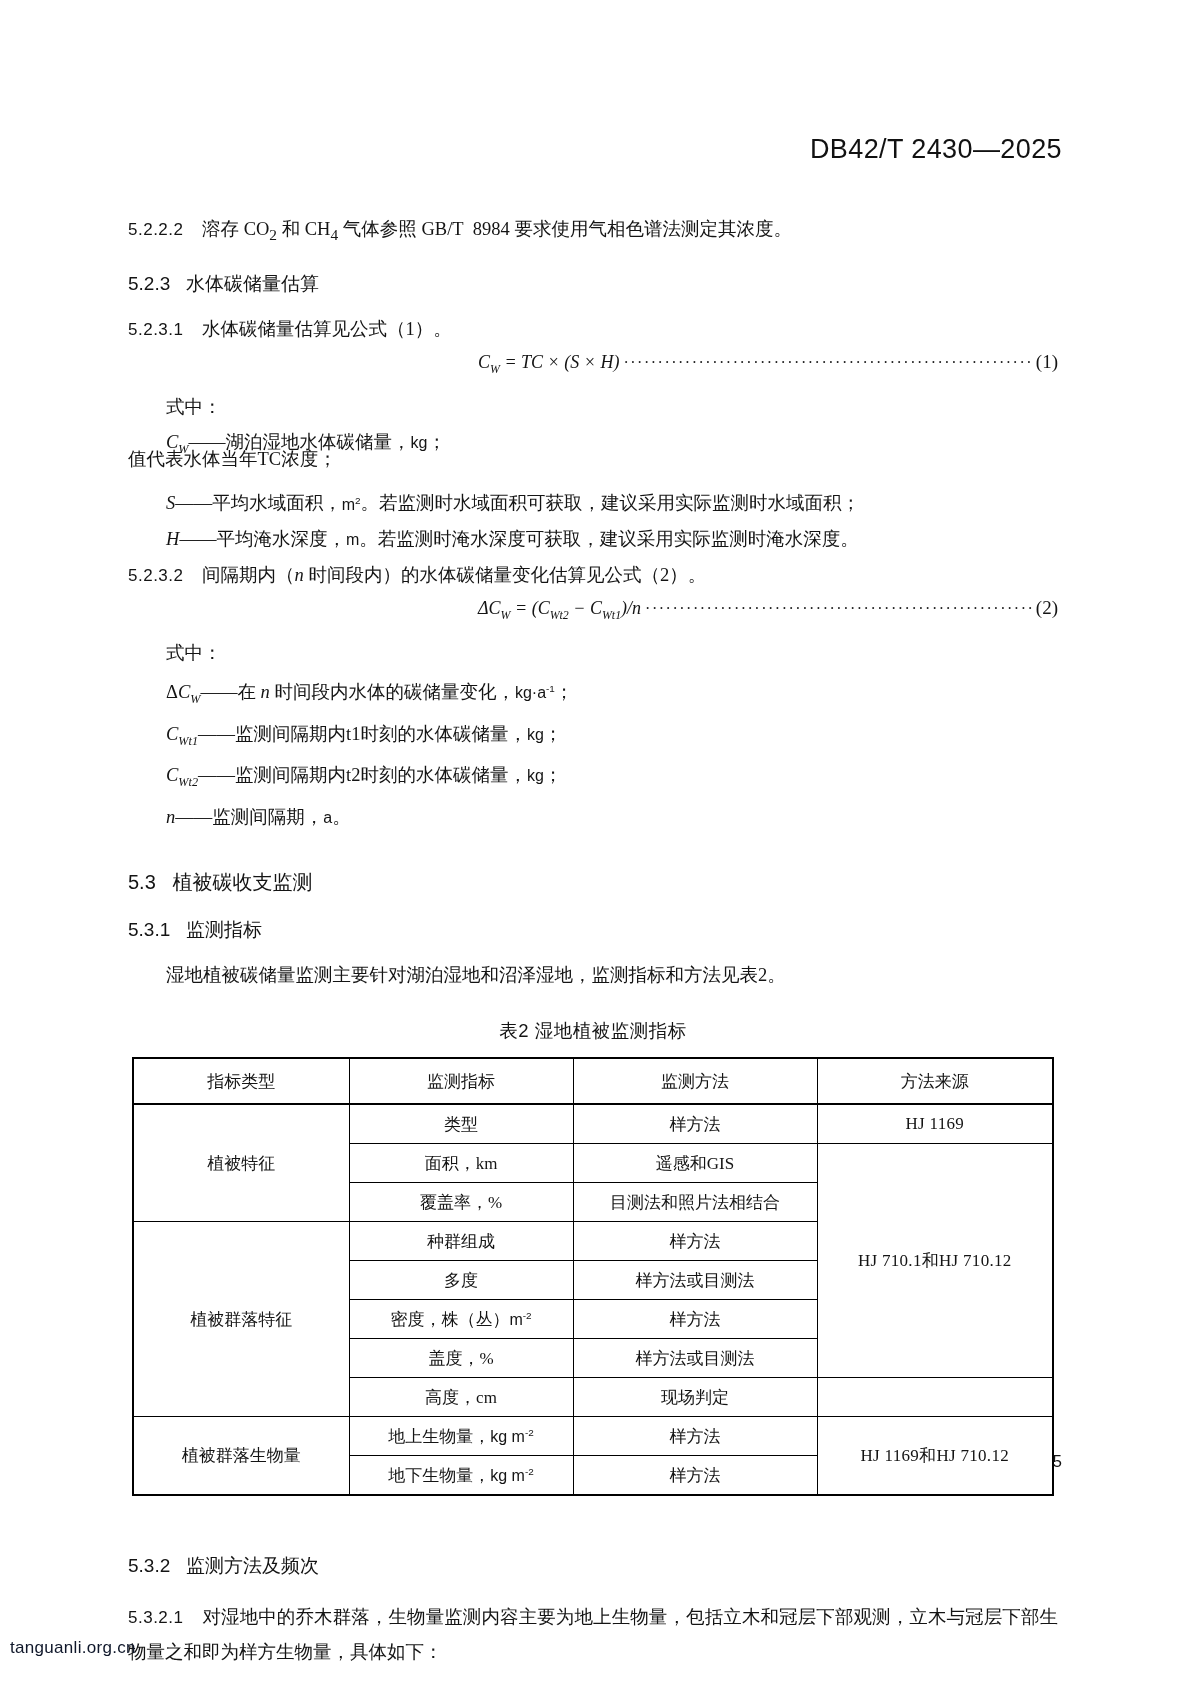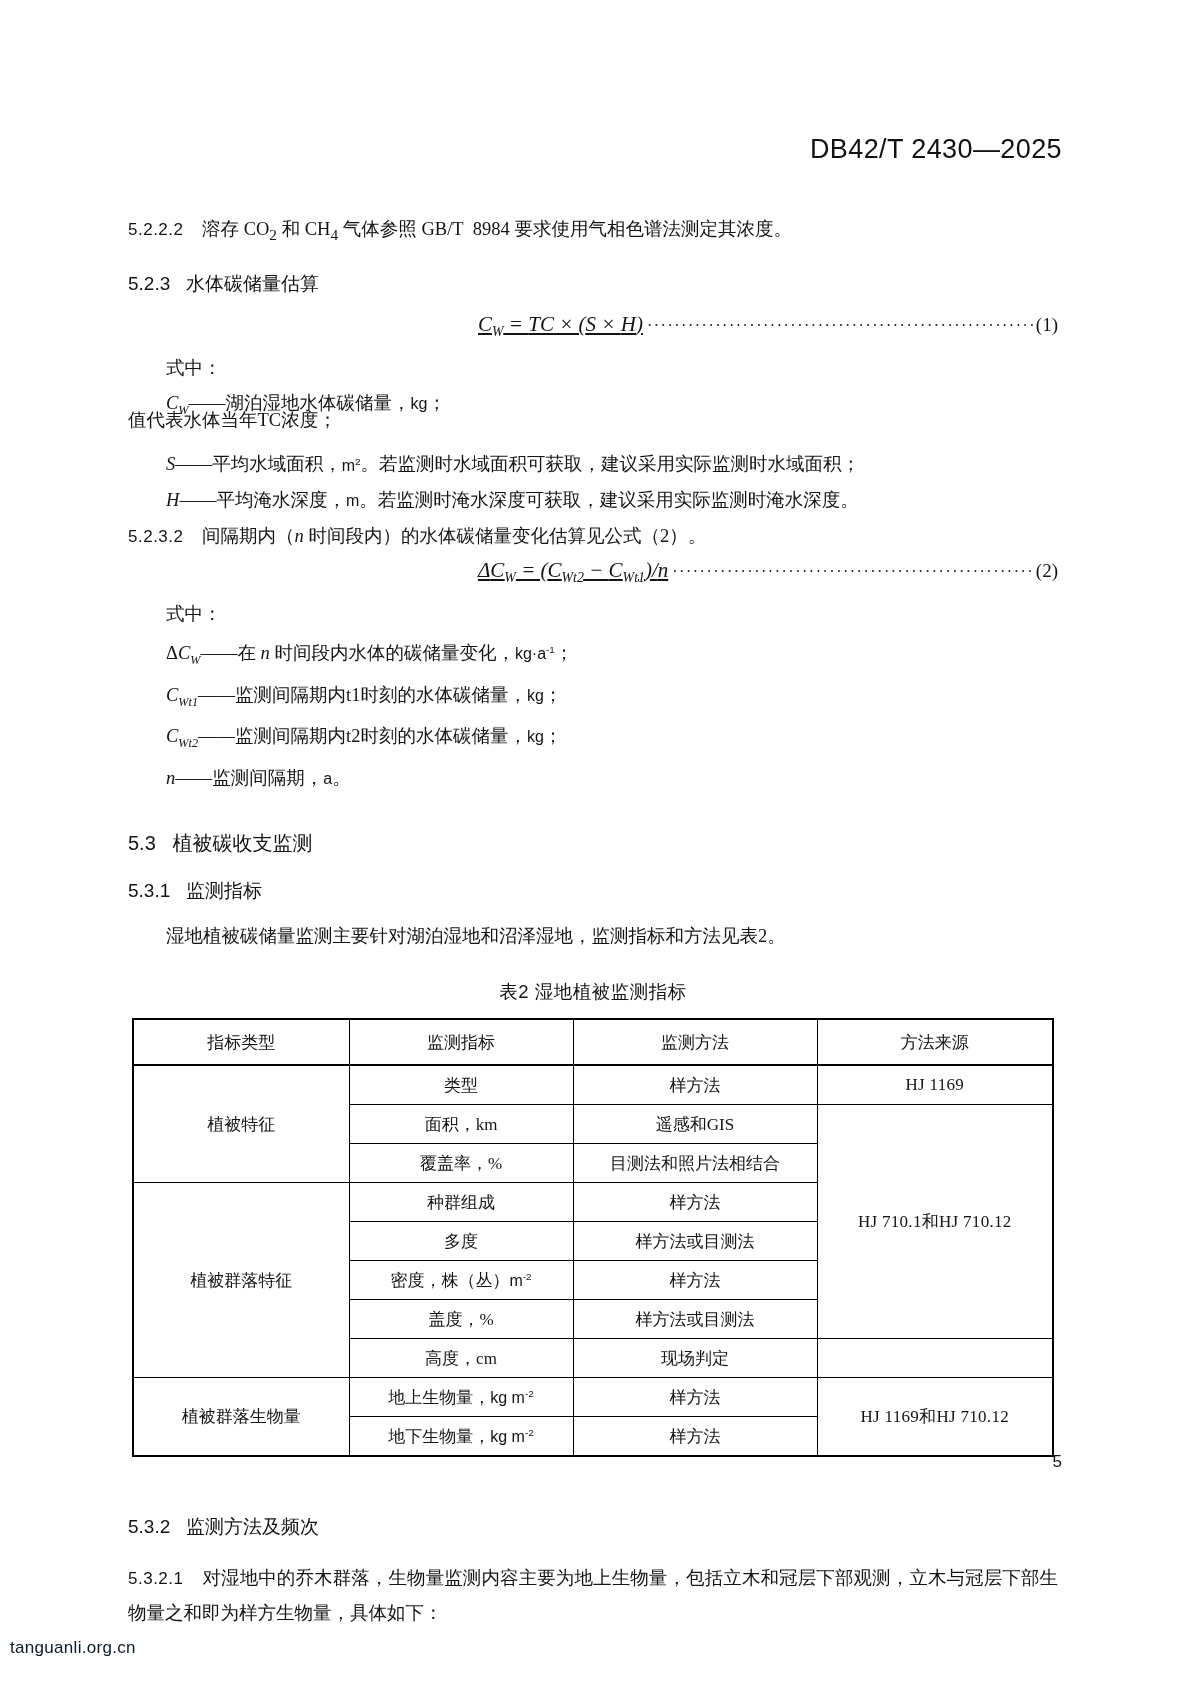--- a/index.html
+++ b/index.html
@@ -102,23 +102,22 @@
     position: absolute;
     left: 0; right: 0;
     display: flex;
     align-items: baseline;
     justify-content: flex-start;
     padding-left: 350px;
   }
   .formula-expr {
     font-family: "Liberation Serif", "DejaVu Serif", serif;
     font-style: italic;
-    font-size: 21px;
+    font-size: 18px;
     white-space: nowrap;
-    text-decoration: underline;
   }
   .formula-dots {
     flex: 1 1 auto;
     overflow: hidden;
     white-space: nowrap;
     font-size: 16px;
     letter-spacing: 1.5px;
     color: #222;
     margin: 0 3px 0 4px;
     line-height: 1;
@@ -200,20 +199,24 @@
 
     <p class="clause">
       <span class="num-plain">5.2.2.2</span>&nbsp;&nbsp;&nbsp;
       <span>溶存 CO<sub>2</sub> 和 CH<sub>4</sub> 气体参照 GB/T&nbsp; 8984 要求使用气相色谱法测定其浓度。</span>
     </p>
 
     <p class="heading">
       <span>5.2.3</span>&nbsp;&nbsp;&nbsp;<span>水体碳储量估算</span>
     </p>
 
+    <p class="clause">
+      <span class="num-plain">5.2.3.1</span>&nbsp;&nbsp;&nbsp;
+      <span>水体碳储量估算见公式（1）。</span>
+    </p>
 
     <div class="formula-row">
       <div class="formula-inner">
         <span class="formula-expr">
           <span class="mi">C</span><sub class="sb">W</sub> = <span class="mi">TC</span> × (<span class="mi">S</span> × <span class="mi">H</span>)
         </span>
         <span class="formula-dots">····································································</span>
         <span class="formula-no">(1)</span>
       </div>
     </div>

